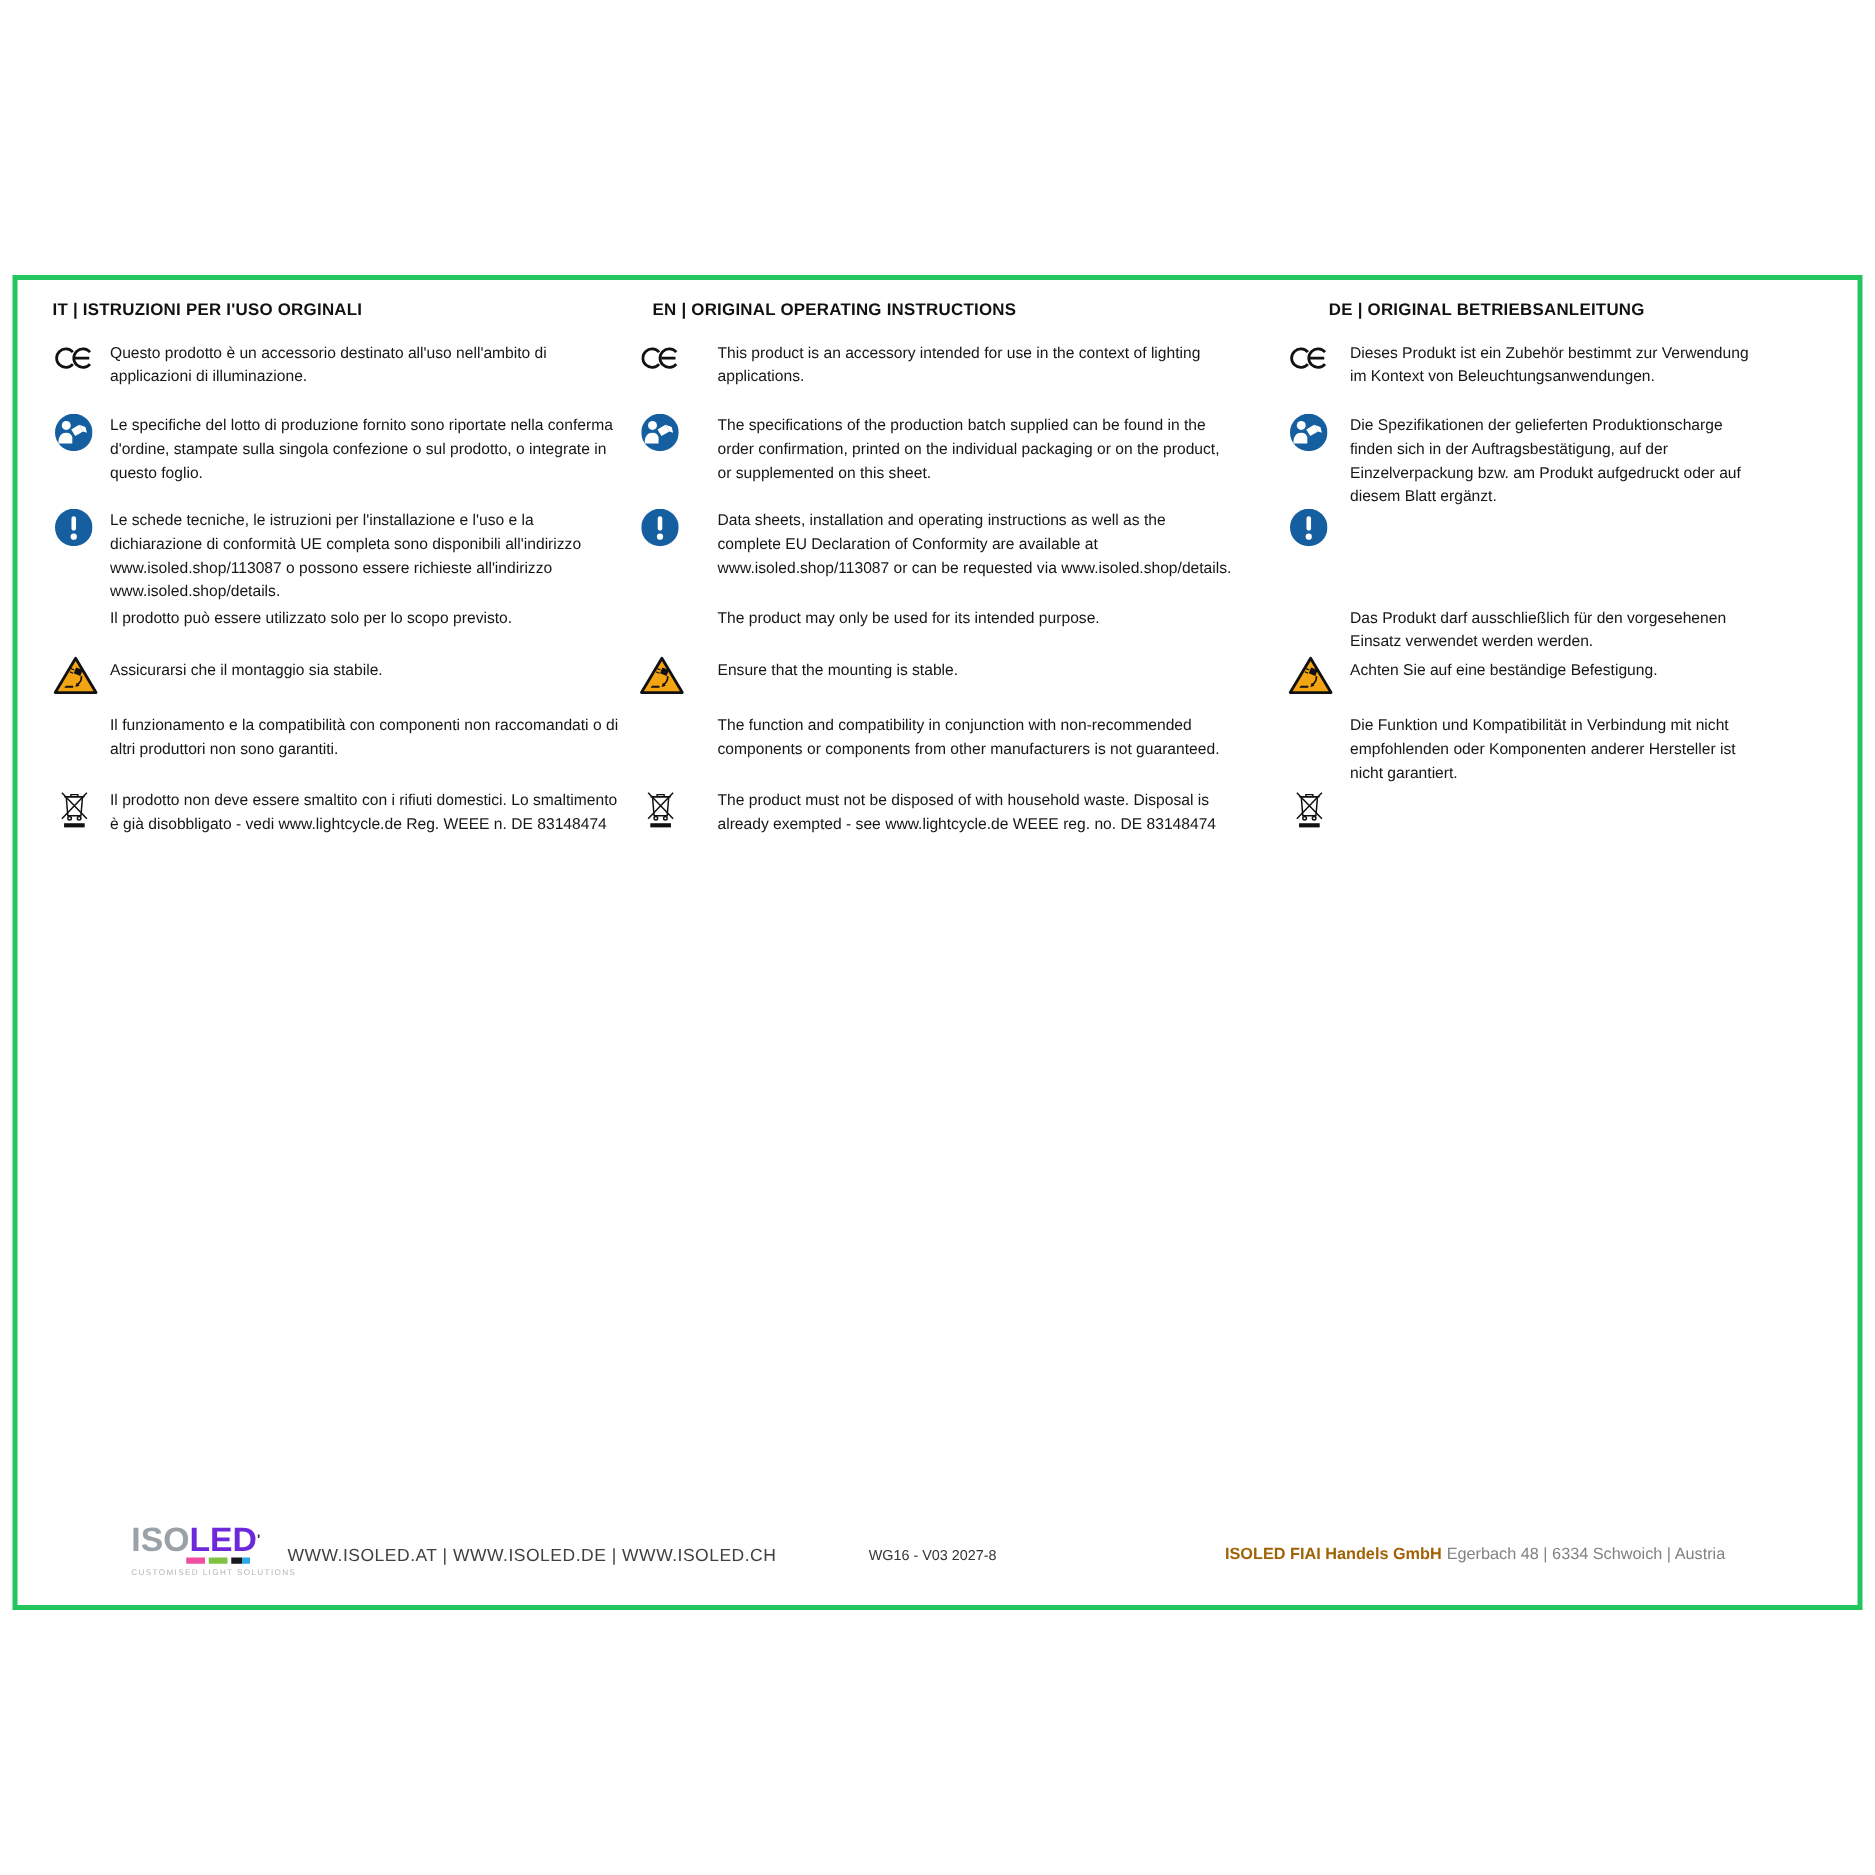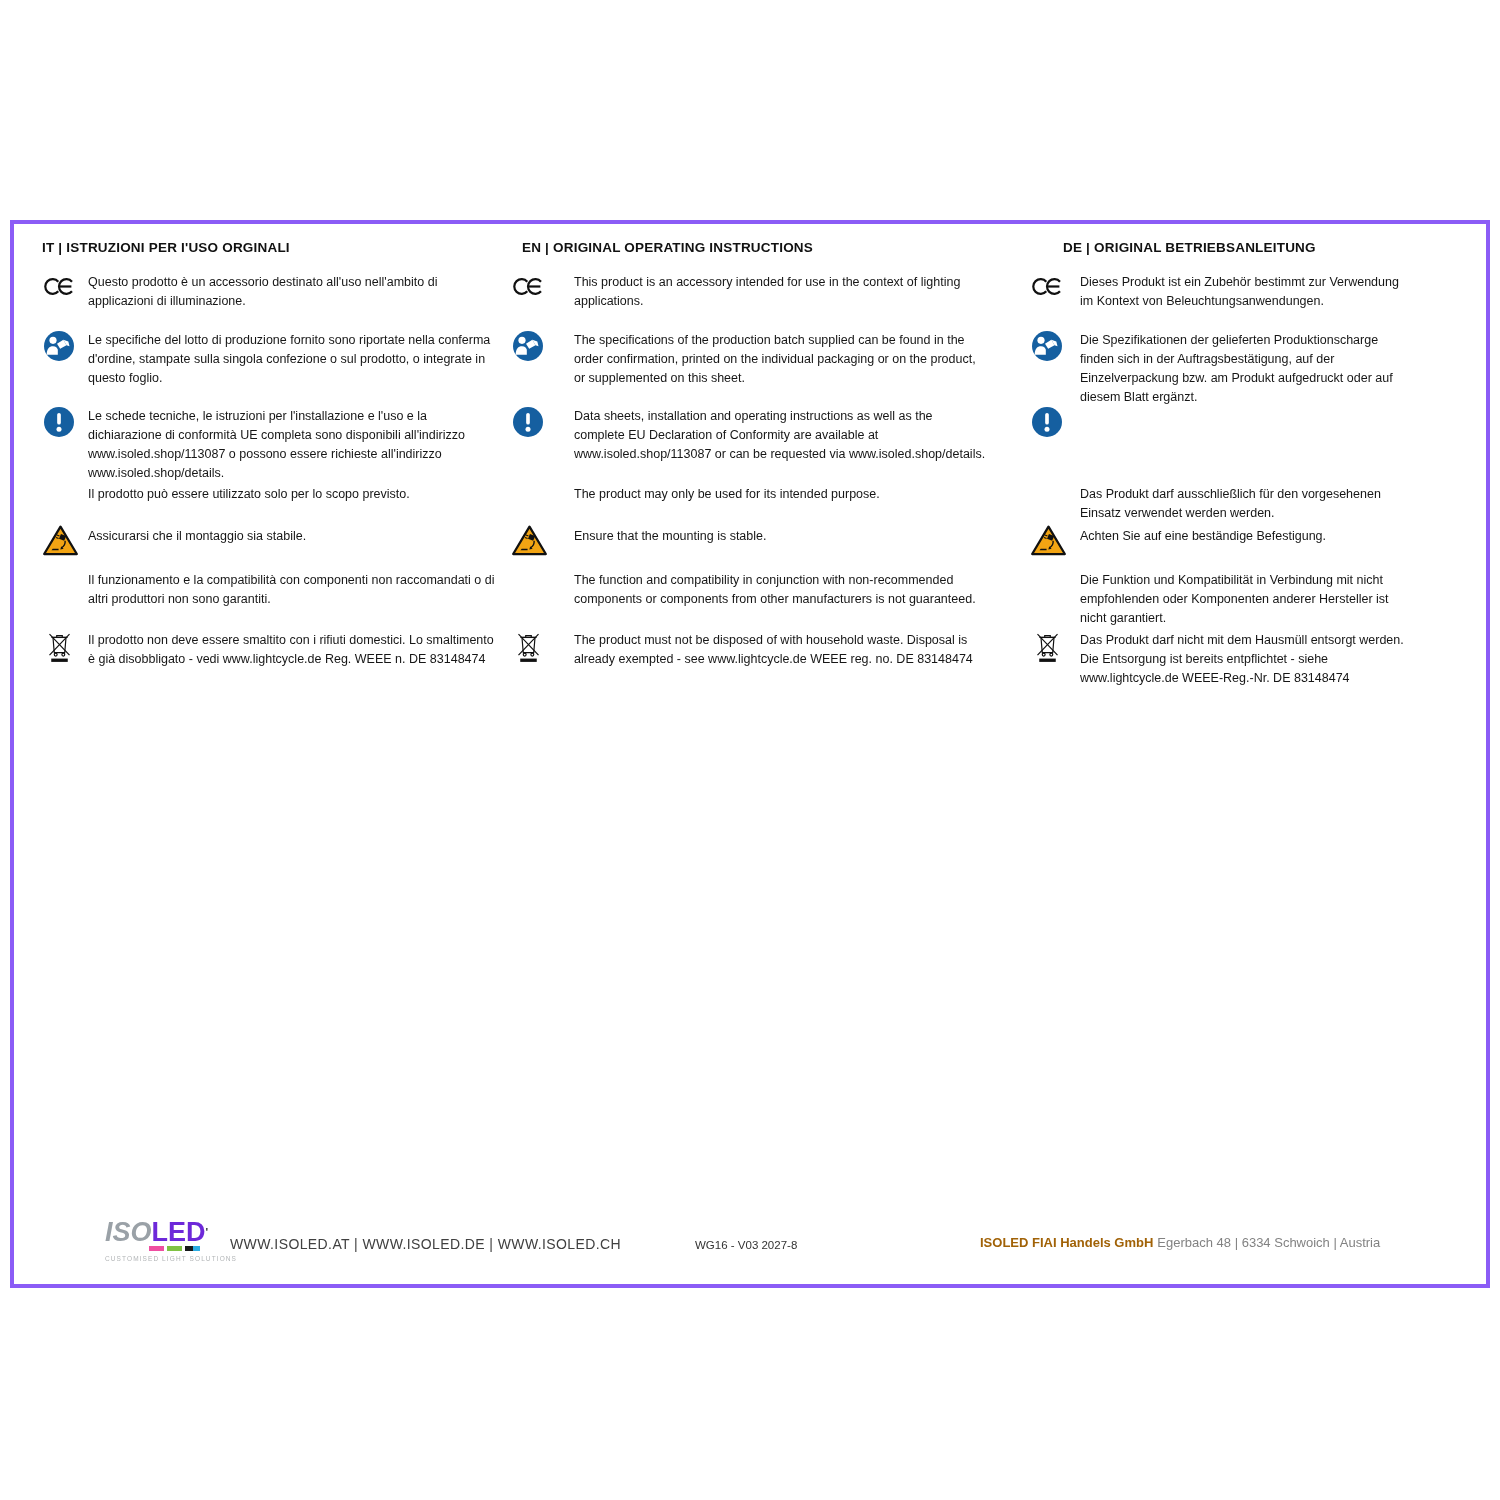--- a/index.html
+++ b/index.html
@@ -1,18 +1,18 @@
 <!DOCTYPE html>
 <html><head>
 <meta charset="utf-8">
 <style>
   html,body{margin:0;padding:0;background:#ffffff;}
   body{width:1500px;height:1500px;overflow:hidden;font-family:"Liberation Sans",sans-serif;color:#161616;}
   .page{position:relative;width:1500px;height:1500px;background:#fff;}
-  .frame{position:absolute;left:10px;top:220px;width:1472px;height:1060px;border:4px solid #8b5cf6;background:#fff;}
+  .frame{position:absolute;left:10px;top:220px;width:1472px;height:1060px;border:4px solid #22c55e;background:#fff;}
 
   .col{position:absolute;top:0;height:100%;}
   .col-it{left:30px;}
   .col-en{left:499px;}
   .col-de{left:1018px;}
 
   .hdr{position:absolute;margin:0;font-size:13.5px;font-weight:bold;letter-spacing:.2px;color:#111;white-space:nowrap;}
   .col-it .hdr{left:-2px;top:16px;}
   .col-en .hdr{left:9px;top:16px;}
   .col-de .hdr{left:31px;top:16px;}
@@ -32,21 +32,21 @@
   .col-de .txt{margin-left:48px;width:330px;}
 
   .svg-ce{width:31px;height:19px;}
   .svg-round{width:30px;height:30px;}
   .svg-warn{width:37px;height:33px;}
   .svg-weee{width:27px;height:37px;}
 
   
   .logo{position:absolute;left:91px;top:996px;}
   .logo-word{font-size:27px;font-weight:bold;letter-spacing:0;line-height:24px;white-space:nowrap;}
-  .logo-iso{color:#9aa1a7;font-style:italic;}
+  .logo-iso{color:#9aa1a7;}
   .logo-led{color:#6d28d9;}
   .logo-tm{font-size:11px;vertical-align:top;color:#33383d;}
   .logo-bars{margin-left:44px;margin-top:2px;height:5px;white-space:nowrap;font-size:0;}
   .logo-bars i{display:inline-block;width:15px;height:5px;margin-right:3px;}
   .bar-pink{background:#ef4ea1;}
   .bar-green{background:#7fc243;}
   .bar-split{background:linear-gradient(to right,#17191b 0 55%,#2aace2 55% 100%);}
   .logo-tagline{margin-top:4px;font-size:6.5px;letter-spacing:1.1px;color:#b2b5b7;white-space:nowrap;}
 
   .websites{position:absolute;left:216px;top:1012px;font-size:14px;color:#404040;letter-spacing:.4px;white-space:nowrap;text-align:center;}
@@ -277,21 +277,20 @@
           <svg class="svg-weee" viewBox="0 0 34 46" stroke="#111" fill="none" stroke-width="1.5">
               <path d="M13.5,11.6 V9.4 H20.5 V11.6"></path>
               <path d="M6.8,11.6 H27.2"></path>
               <path d="M8.8,11.6 L25.2,11.6 L23.6,30.6 L10.4,30.6 Z"></path>
               <circle cx="12.2" cy="33.2" r="1.8"></circle>
               <circle cx="21.8" cy="33.2" r="1.8"></circle>
               <path d="M4.4,7.4 L29.6,33.8 M29.6,7.4 L4.4,33.8"></path>
               <rect x="6.6" y="38.2" width="20.8" height="4.2" fill="#111" stroke="none"></rect>
             </svg>
         </span>
-        <p class="txt">Das Produkt darf nicht mit dem Hausmüll entsorgt werden. Die Entsorgung ist bereits entpflichtet - siehe www.lightcycle.de WEEE-Reg.-Nr. DE 83148474</p>
       </div>
     </section>
 
     <div class="logo">
       <div class="logo-word"><span class="logo-iso">ISO</span><span class="logo-led">LED</span><span class="logo-tm">'</span></div>
       <div class="logo-bars"><i class="bar-pink"></i><i class="bar-green"></i><i class="bar-split"></i></div>
       <div class="logo-tagline">CUSTOMISED LIGHT SOLUTIONS</div>
     </div>
 
     <div class="websites">WWW.ISOLED.AT  |  WWW.ISOLED.DE  |  WWW.ISOLED.CH</div>

